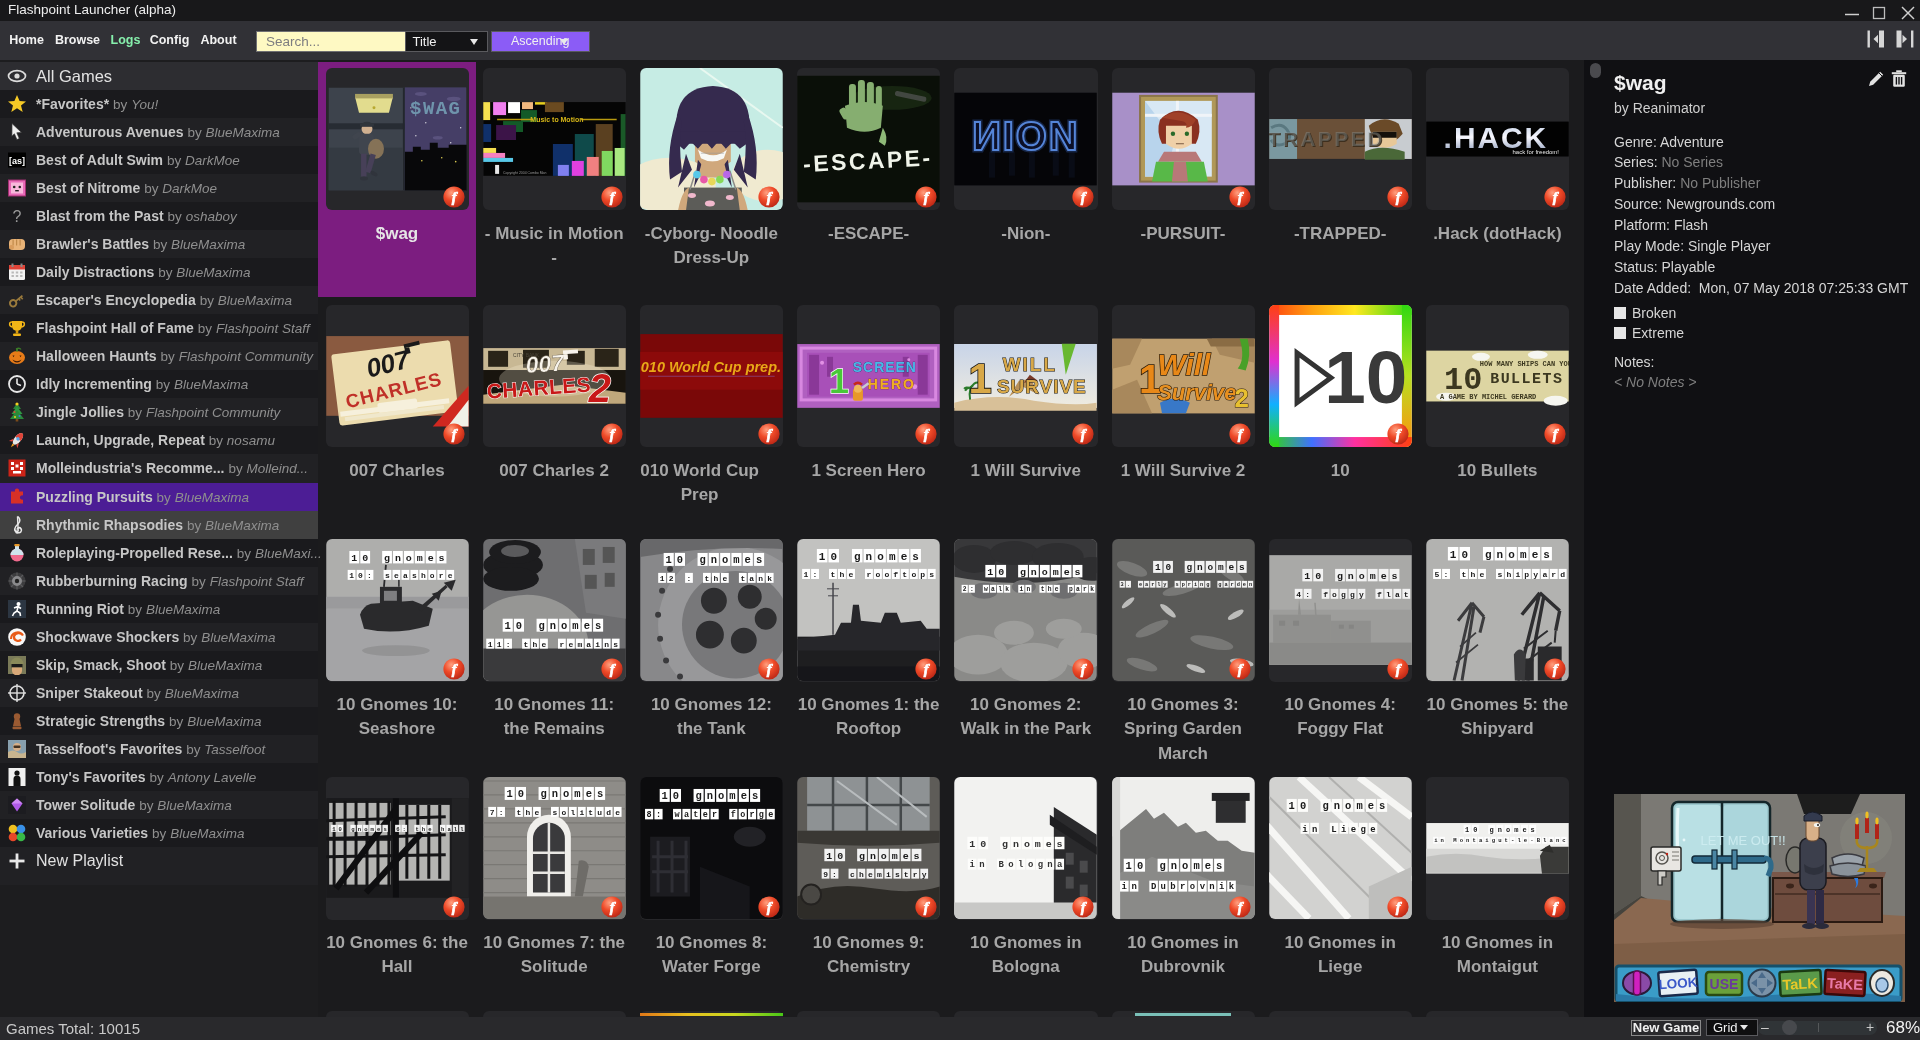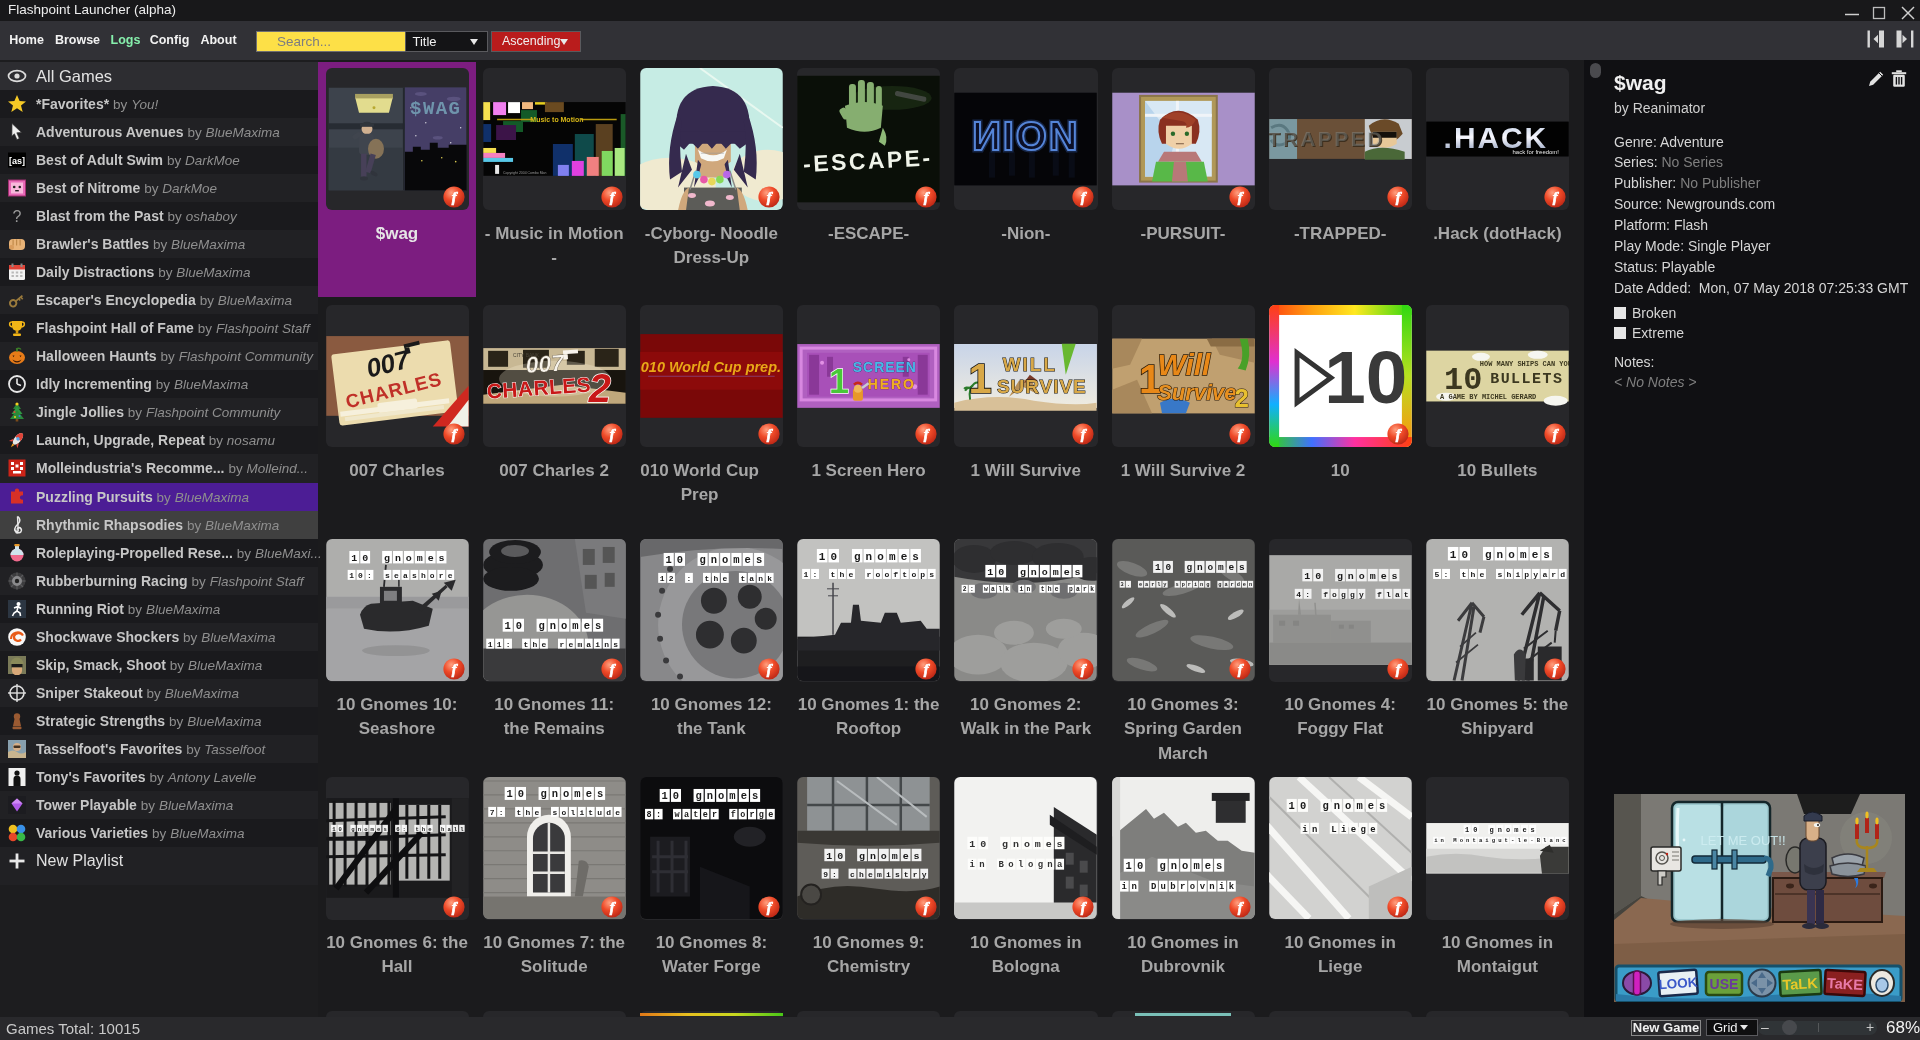--- a/index.html
+++ b/index.html
@@ -30,24 +30,24 @@
 <rect x="33.5" y="7.5" width="11" height="11" fill="none" stroke="#bdbdbd" stroke-width="1.3"></rect>
 <line x1="62" y1="7" x2="74" y2="19" stroke="#cfcfcf" stroke-width="1.4"></line>
 <line x1="74" y1="7" x2="62" y2="19" stroke="#cfcfcf" stroke-width="1.4"></line>
 </svg>
 <div class="abs" style="left:0;top:21px;width:1920px;height:39px;background:#313136"></div>
 <div class="abs" style="left:26.5px;top:33px;transform:translateX(-50%);font-size:12.5px;font-weight:bold;color:#f2f2f2">Home</div>
 <div class="abs" style="left:77.5px;top:33px;transform:translateX(-50%);font-size:12.5px;font-weight:bold;color:#f2f2f2">Browse</div>
 <div class="abs" style="left:125.5px;top:33px;transform:translateX(-50%);font-size:12.5px;font-weight:bold;color:#86efac">Logs</div>
 <div class="abs" style="left:169.5px;top:33px;transform:translateX(-50%);font-size:12.5px;font-weight:bold;color:#f2f2f2">Config</div>
 <div class="abs" style="left:218.5px;top:33px;transform:translateX(-50%);font-size:12.5px;font-weight:bold;color:#f2f2f2">About</div>
-<div class="abs" style="left:256px;top:30.5px;width:142px;height:19px;background:#fde047;border:1px solid #6f6f72;color:#7d7d80;font-size:13.5px;line-height:19px;padding-left:20px">Search...</div>
+<div class="abs" style="left:256px;top:30.5px;width:142px;height:19px;background:#fef9c3;border:1px solid #6f6f72;color:#7d7d80;font-size:13.5px;line-height:19px;padding-left:9px">Search...</div>
 <div class="abs" style="left:404.5px;top:30.5px;width:74.5px;height:19px;background:#141416;border:1px solid #5a5a5e;color:#f0f0f0;font-size:13px;line-height:19px;padding-left:7px">Title</div>
 <div class="abs" style="left:470px;top:38.5px;width:0;height:0;border-left:4.5px solid transparent;border-right:4.5px solid transparent;border-top:6px solid #e8e8e8"></div>
-<div class="abs" style="left:491px;top:30.5px;width:78px;height:19px;background:#b91c1c;border:1px solid #5a5a5e;color:#f0f0f0;font-size:12.5px;line-height:19px;padding-left:10px">Ascending</div>
+<div class="abs" style="left:491px;top:30.5px;width:78px;height:19px;background:#8b5cf6;border:1px solid #5a5a5e;color:#f0f0f0;font-size:12.5px;line-height:19px;padding-left:19px">Ascending</div>
 <div class="abs" style="left:560px;top:38.5px;width:0;height:0;border-left:4.5px solid transparent;border-right:4.5px solid transparent;border-top:6px solid #e8e8e8"></div>
 <svg class="abs" style="left:1867px;top:30px" width="18" height="18">
 <rect x="0.5" y="0.5" width="2.4" height="17" fill="#d6d6d6"></rect>
 <polygon points="6.5,9 11,4.8 11,13.2" fill="#d6d6d6"></polygon>
 <rect x="12" y="0.5" width="5" height="17" fill="#d6d6d6"></rect>
 </svg>
 <svg class="abs" style="left:1895.5px;top:30px" width="18" height="18">
 <rect x="0.5" y="0.5" width="5" height="17" fill="#d6d6d6"></rect>
 <polygon points="11,9 6.5,4.8 6.5,13.2" fill="#d6d6d6"></polygon>
 <rect x="15" y="0.5" width="2.4" height="17" fill="#d6d6d6"></rect>
@@ -299,21 +299,21 @@
       <path d="M6.5 19 v-7 a3.5 3.5 0 0 1 7 0 v7 Z" fill="#111"></path>
     </svg>
     <div class="tx"><b>Tony's Favorites</b> <span class="by">by</span> <span class="au">Antony Lavelle</span></div>
   </div>
 <div class="srow" style="top:791.05px;background:#212124">
     <svg class="ic" viewBox="0 0 20 20">
       <rect x="1" y="1" width="18" height="18" fill="#1c1c20"></rect>
       <polygon points="10,3.5 15.5,8.5 10,16.5 4.5,8.5" fill="#b05ae8"></polygon>
       <polygon points="10,3.5 15.5,8.5 4.5,8.5" fill="#cf8af5"></polygon>
     </svg>
-    <div class="tx"><b>Tower Playable</b> <span class="by">by</span> <span class="au">BlueMaxima</span></div>
+    <div class="tx"><b>Tower Solitude</b> <span class="by">by</span> <span class="au">BlueMaxima</span></div>
   </div>
 <div class="srow" style="top:819.10px;background:#1a1a1d">
     <svg class="ic" viewBox="0 0 20 20">
       <circle cx="6" cy="6" r="4.3" fill="#f0c020"></circle>
       <circle cx="14" cy="6" r="4.3" fill="#3890e8"></circle>
       <circle cx="6" cy="14" r="4.3" fill="#e84828"></circle>
       <circle cx="14" cy="14" r="4.3" fill="#38b848"></circle>
     </svg>
     <div class="tx"><b>Various Varieties</b> <span class="by">by</span> <span class="au">BlueMaxima</span></div>
   </div>

